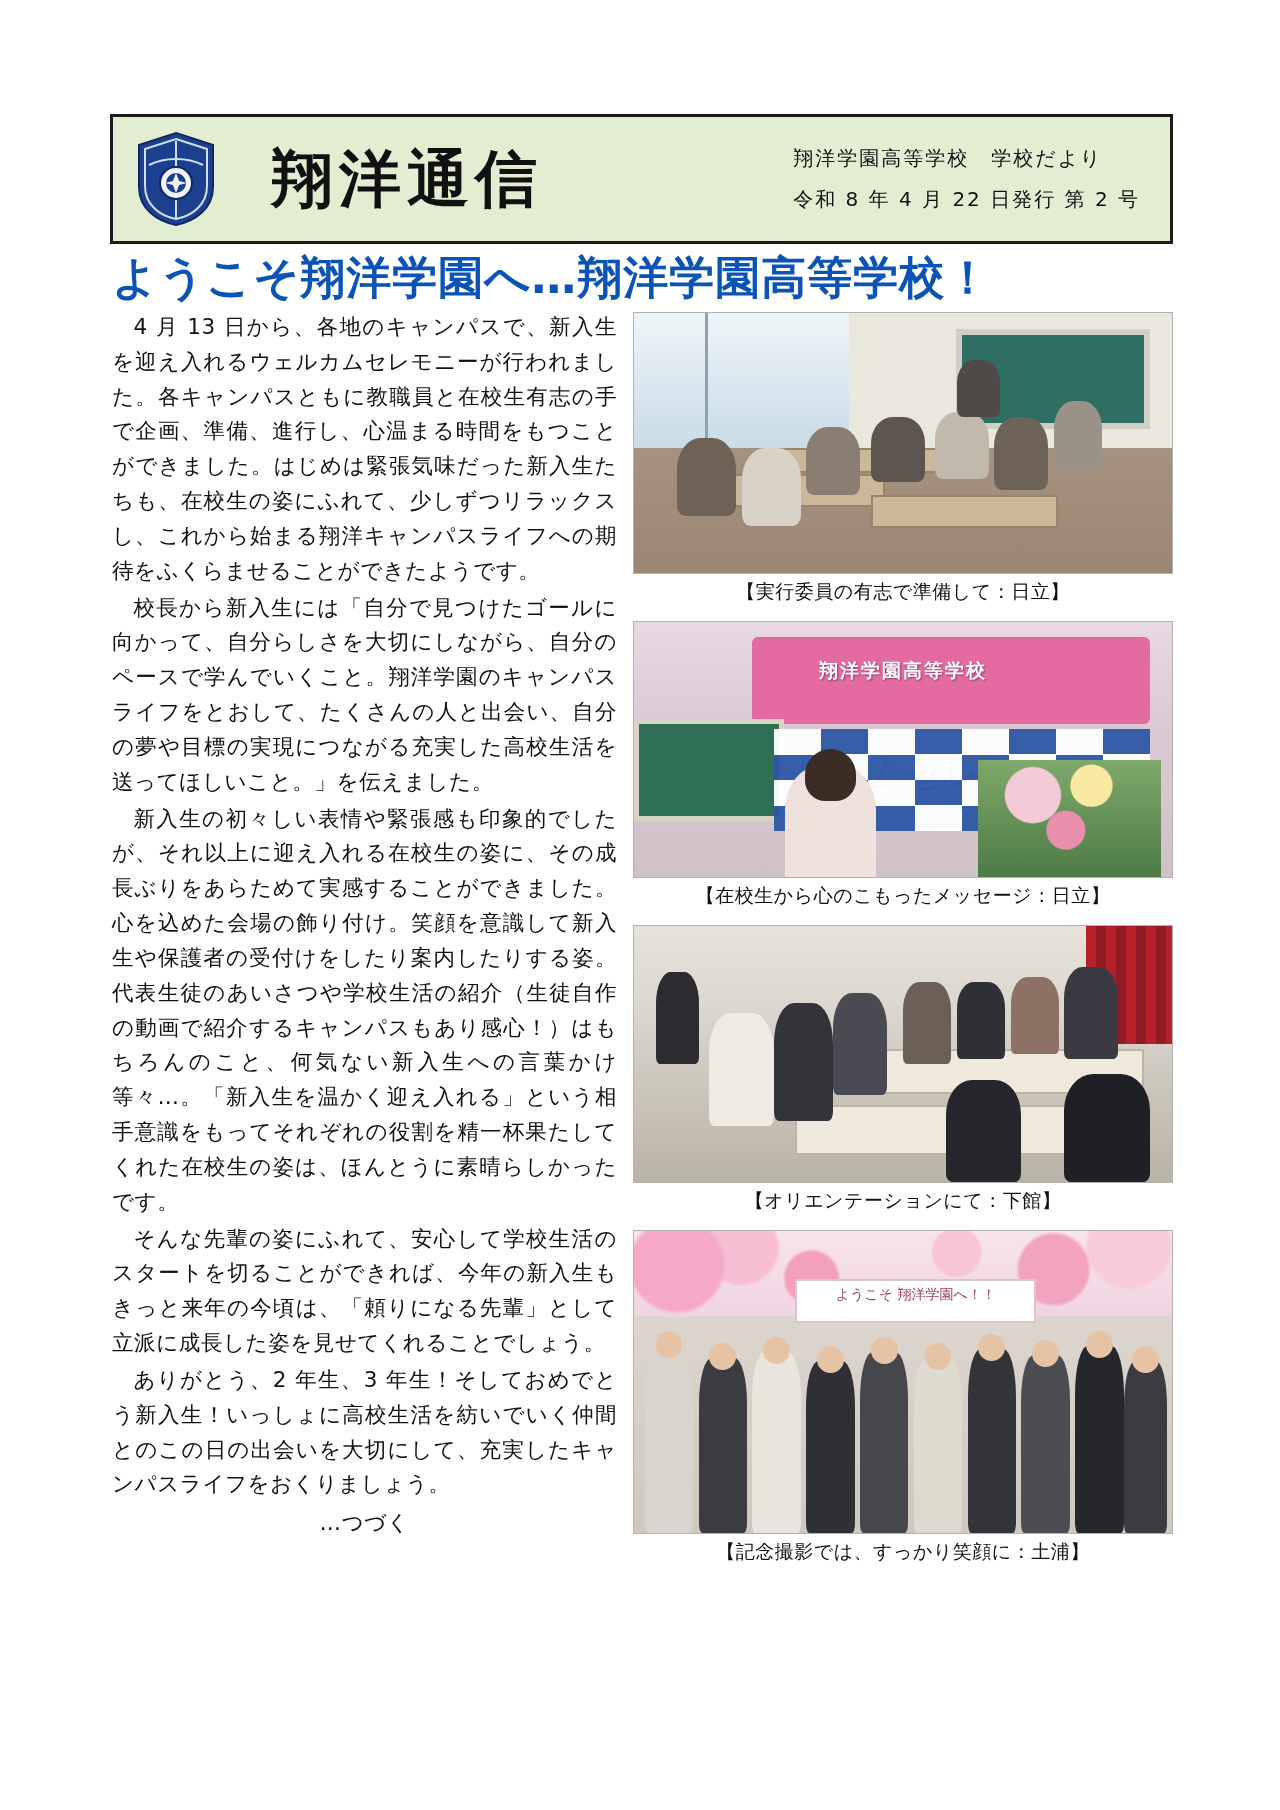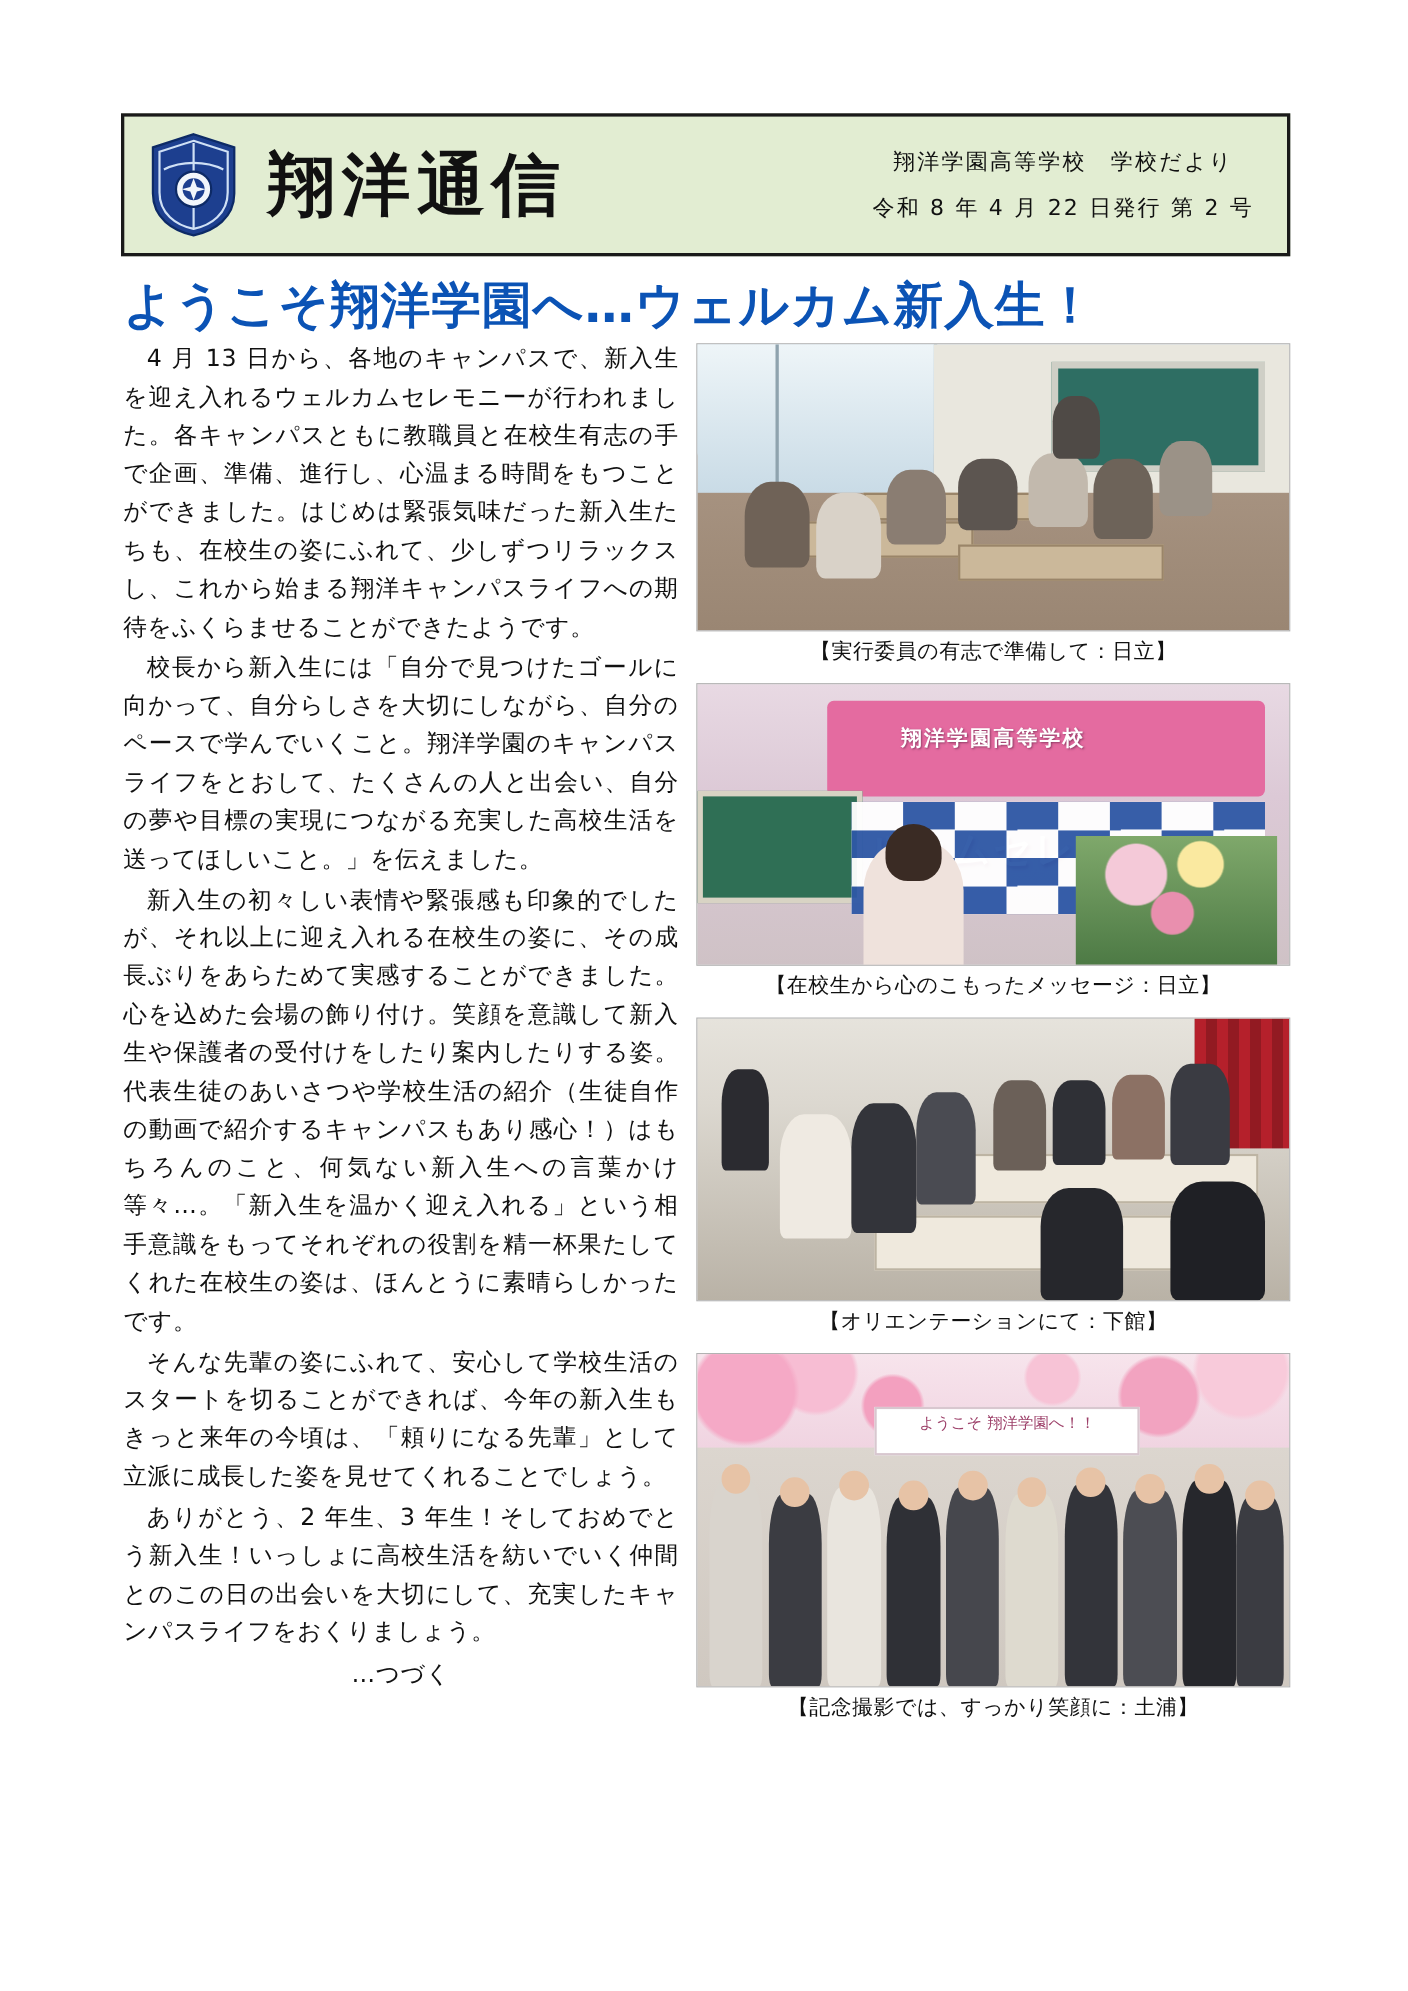--- a/index.html
+++ b/index.html
@@ -20,49 +20,50 @@
     left: 0; top: 0;
     width: 1280px;
     height: 1810px;
     background: #fff;
   }
 
   
   .masthead {
     position: absolute;
     left: 110px;
-    top: 103px;
+    top: 114px;
     width: 1063px;
     height: 130px;
     background: #e2edd2;
     border: 3px solid #1a1a1a;
     box-sizing: border-box;
     display: flex;
     align-items: center;
+    gap: 28px;
   }
   .crest {
     width: 82px;
     height: 96px;
     margin-left: 22px;
     flex: 0 0 auto;
     position: relative;
   }
   .masthead-title {
     font-family: "DejaVu Serif", serif;
     font-size: 62px;
     font-weight: 700;
     letter-spacing: 6px;
     margin-left: 26px;
     color: #111;
     white-space: nowrap;
   }
   .masthead-meta {
     margin-left: auto;
     margin-right: 30px;
-    text-align: center;
+    text-align: left;
     font-size: 20px;
     line-height: 2.05;
     letter-spacing: 2px;
     color: #111;
     font-family: "DejaVu Sans", sans-serif;
   }
   .masthead-meta div { white-space: nowrap; }
 
   
   .headline {
@@ -188,21 +189,21 @@
         <path d="M41 42 L44 50 L52 52 L44 54 L41 62 L38 54 L30 52 L38 50 Z" fill="#f2f6fb"></path>
       </svg>
     </div>
     <div class="masthead-title">翔洋通信</div>
     <div class="masthead-meta">
       <div>翔洋学園高等学校　学校だより</div>
       <div>令和 8 年 4 月 22 日発行  第 2 号</div>
     </div>
   </div>
 
-  <div class="headline">ようこそ翔洋学園へ…ウェルカム新入生！</div>
+  <div class="headline">ようこそ翔洋学園へ…翔洋学園高等学校！</div>
 
   <div class="article">
     <p>4 月 13 日から、各地のキャンパスで、新入生を迎え入れるウェルカムセレモニーが行われました。各キャンパスともに教職員と在校生有志の手で企画、準備、進行し、心温まる時間をもつことができました。はじめは緊張気味だった新入生たちも、在校生の姿にふれて、少しずつリラックスし、これから始まる翔洋キャンパスライフへの期待をふくらませることができたようです。</p>
     <p>校長から新入生には「自分で見つけたゴールに向かって、自分らしさを大切にしながら、自分のペースで学んでいくこと。翔洋学園のキャンパスライフをとおして、たくさんの人と出会い、自分の夢や目標の実現につながる充実した高校生活を送ってほしいこと。」を伝えました。</p>
     <p>新入生の初々しい表情や緊張感も印象的でしたが、それ以上に迎え入れる在校生の姿に、その成長ぶりをあらためて実感することができました。心を込めた会場の飾り付け。笑顔を意識して新入生や保護者の受付けをしたり案内したりする姿。代表生徒のあいさつや学校生活の紹介（生徒自作の動画で紹介するキャンパスもあり感心！）はもちろんのこと、何気ない新入生への言葉かけ等々…。「新入生を温かく迎え入れる」という相手意識をもってそれぞれの役割を精一杯果たしてくれた在校生の姿は、ほんとうに素晴らしかったです。</p>
     <p>そんな先輩の姿にふれて、安心して学校生活のスタートを切ることができれば、今年の新入生もきっと来年の今頃は、「頼りになる先輩」として立派に成長した姿を見せてくれることでしょう。</p>
     <p>ありがとう、2 年生、3 年生！そしておめでとう新入生！いっしょに高校生活を紡いでいく仲間とのこの日の出会いを大切にして、充実したキャンパスライフをおくりましょう。</p>
     <p class="closing">…つづく</p>
   </div>
 

